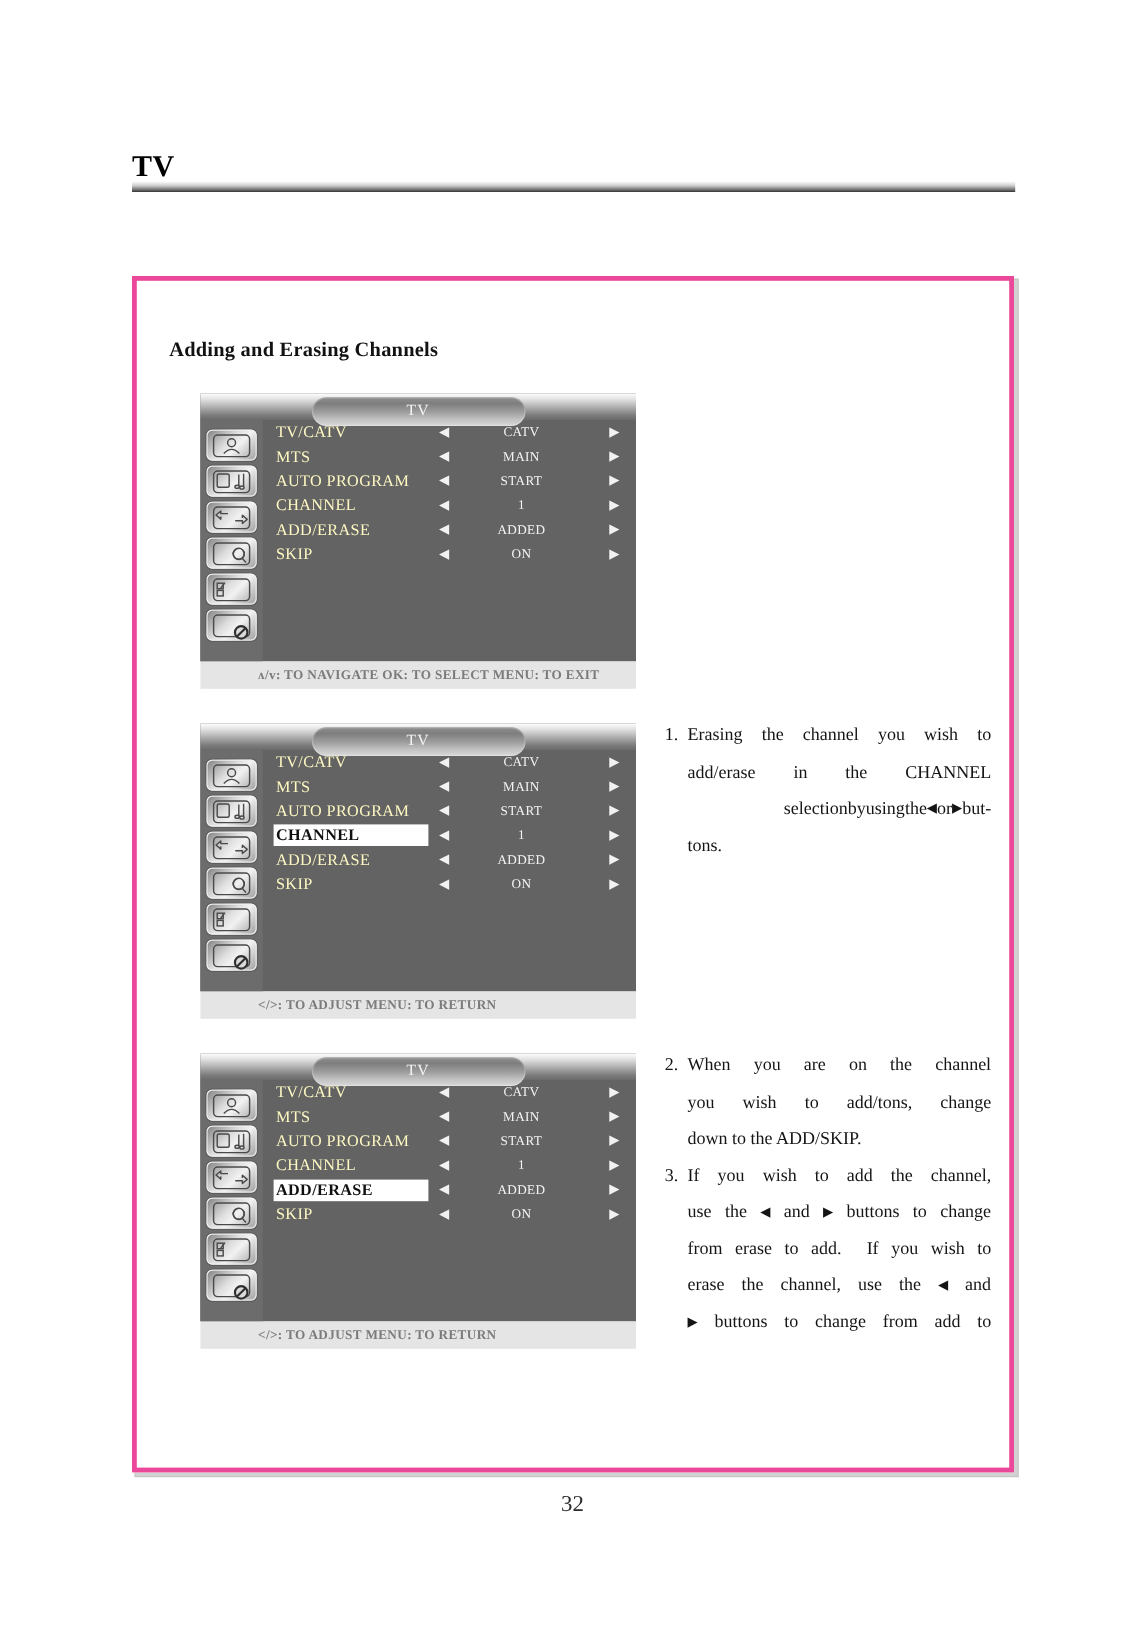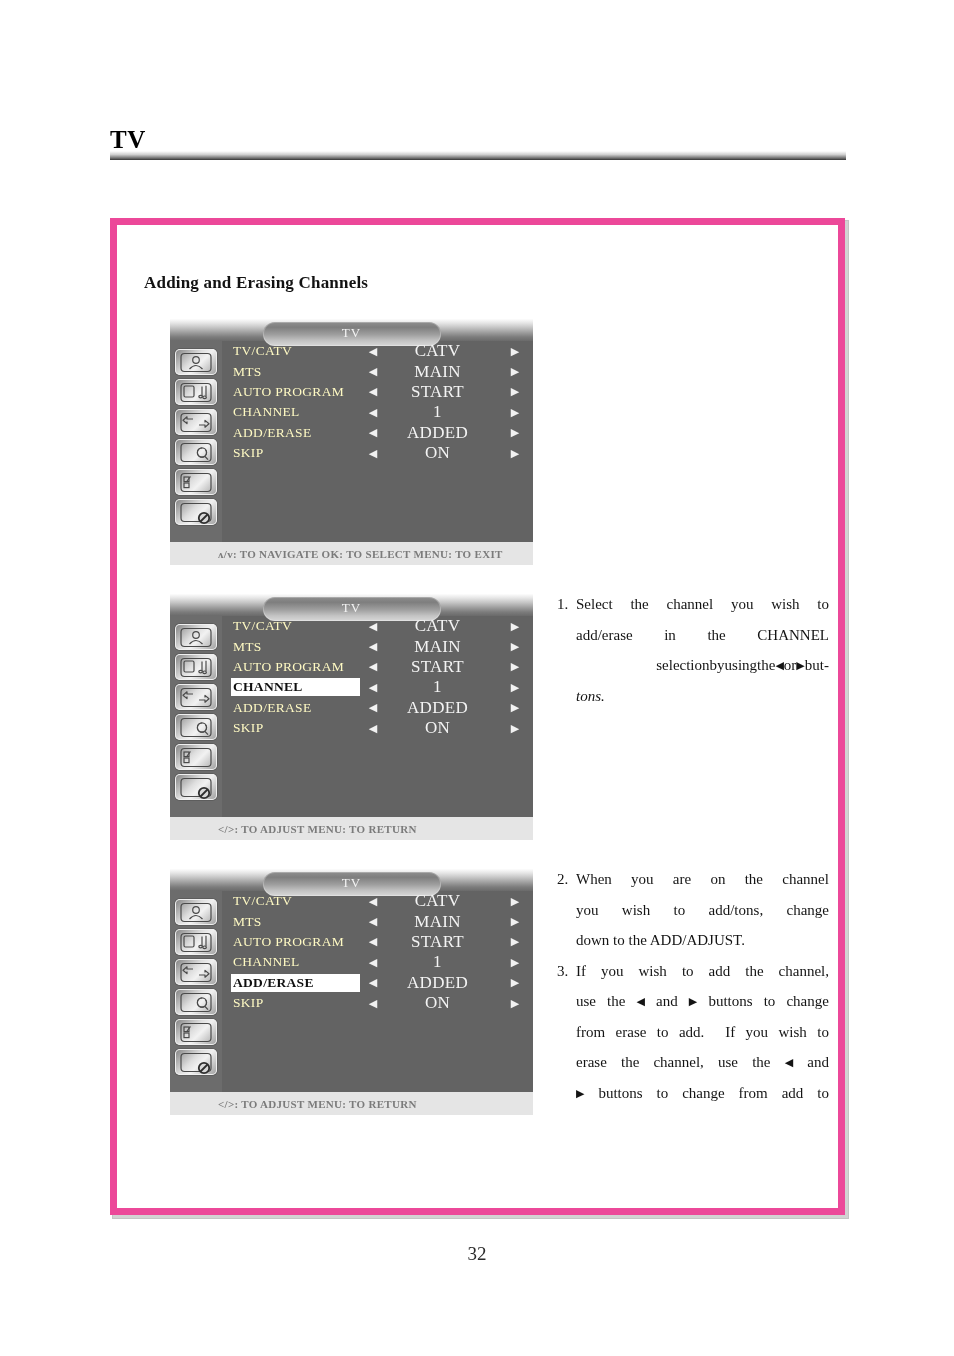--- a/index.html
+++ b/index.html
@@ -46,25 +46,25 @@
         #9a9a9a 62%,
         #6e6e6e 80%,
         #4a4a4a 93%,
         #2e2e2e 100%);
   }
 
   
   #content-frame {
     position: absolute;
     left: 110px;
-    top: 218px;
+    top: 230px;
     width: 735px;
     height: 997px;
     background: #ffffff;
-    border: 7px solid #ec4899;
+    border: 4px solid #ec4899;
     box-shadow: 3px 3px 0 0 #d2d2d2, 3px 3px 0 1px #c4c4c4;
     box-sizing: border-box;
   }
 
   #section-title {
     position: absolute;
     left: 27px;
     top: 48px;
     font-size: 17px;
     font-weight: bold;
@@ -189,21 +189,21 @@
   .row-left-arrow {
     width: 26px;
     text-align: center;
     font-size: 11px;
     color: #f2f2f2;
     line-height: 1;
   }
   .row-value {
     flex: 1;
     text-align: center;
-    font-size: 17px;
+    font-size: 11px;
     color: #f4f4f4;
     letter-spacing: 0.3px;
     padding-right: 14px;
   }
   .row-right-arrow {
     width: 30px;
     text-align: center;
     font-size: 11px;
     color: #f2f2f2;
     line-height: 1;
@@ -574,34 +574,34 @@
         <div class="osd-footer">
           <div class="osd-footer-text">&lt;/&gt;: TO ADJUST   MENU: TO RETURN</div>
         </div>
       </div>
     </div>
 
   <div class="instr instr-1" id="instr-block-1">
       <div class="instr-item">
         <div class="instr-num">1.</div>
         <div class="instr-body">
-          <div style="display: flex; justify-content: space-between; white-space: pre;"><span>Select</span><span>the</span><span>channel</span><span>you</span><span>wish</span><span>to</span></div>
+          <div style="display: flex; justify-content: space-between; white-space: pre;"><span>Erasing</span><span>the</span><span>channel</span><span>you</span><span>wish</span><span>to</span></div>
           <div style="display: flex; justify-content: space-between; white-space: pre;"><span>add/erase</span><span>in</span><span>the</span><span>CHANNEL</span></div>
           <div style="display: flex; justify-content: flex-end; white-space: pre; font-family: Liberation Serif, serif;"><span>selection</span><span>by</span><span>using</span><span>the</span><span class="tri">◀</span><span>or</span><span class="tri">▶</span><span>but-</span></div>
-          <div class="lastline" style="display: flex; justify-content: flex-start; white-space: pre; font-style: italic;">tons.</div>
+          <div class="lastline" style="display: flex; justify-content: flex-start; white-space: pre;">tons.</div>
         </div>
       </div>
     </div>
   <div class="instr instr-2" id="instr-block-2">
       <div class="instr-item">
         <div class="instr-num">2.</div>
         <div class="instr-body">
           <div style="display: flex; justify-content: space-between; white-space: pre;"><span>When</span><span>you</span><span>are</span><span>on</span><span>the</span><span>channel</span></div>
           <div style="display: flex; justify-content: space-between; white-space: pre;"><span>you</span><span>wish</span><span>to</span><span>add/tons,</span><span>change</span></div>
-          <div class="lastline" style="display: flex; justify-content: flex-start; white-space: pre;">down to the ADD/ADJUST.</div>
+          <div class="lastline" style="display: flex; justify-content: flex-start; white-space: pre;">down to the ADD/SKIP.</div>
         </div>
       </div>
       <div class="instr-item">
         <div class="instr-num">3.</div>
         <div class="instr-body">
           <div style="display: flex; justify-content: space-between; white-space: pre;"><span>If</span><span>you</span><span>wish</span><span>to</span><span>add</span><span>the</span><span>channel,</span></div>
           <div style="display: flex; justify-content: space-between; white-space: pre;"><span>use</span><span>the</span><span class="tri">◀</span><span>and</span><span class="tri">▶</span><span>buttons</span><span>to</span><span>change</span></div>
           <div style="display: flex; justify-content: space-between; white-space: pre;"><span>from</span><span>erase</span><span>to</span><span>add.</span><span></span><span>If</span><span>you</span><span>wish</span><span>to</span></div>
           <div style="display: flex; justify-content: space-between; white-space: pre;"><span>erase</span><span>the</span><span>channel,</span><span>use</span><span>the</span><span class="tri">◀</span><span>and</span></div>
           <div style="display: flex; justify-content: space-between; white-space: pre;"><span class="tri">▶</span><span>buttons</span><span>to</span><span>change</span><span>from</span><span>add</span><span>to</span></div>

